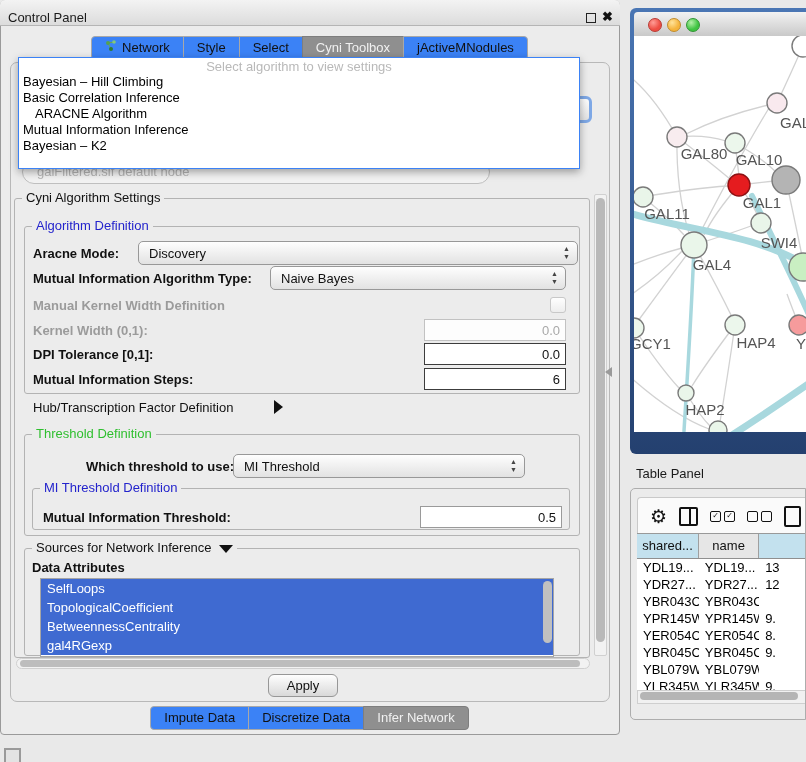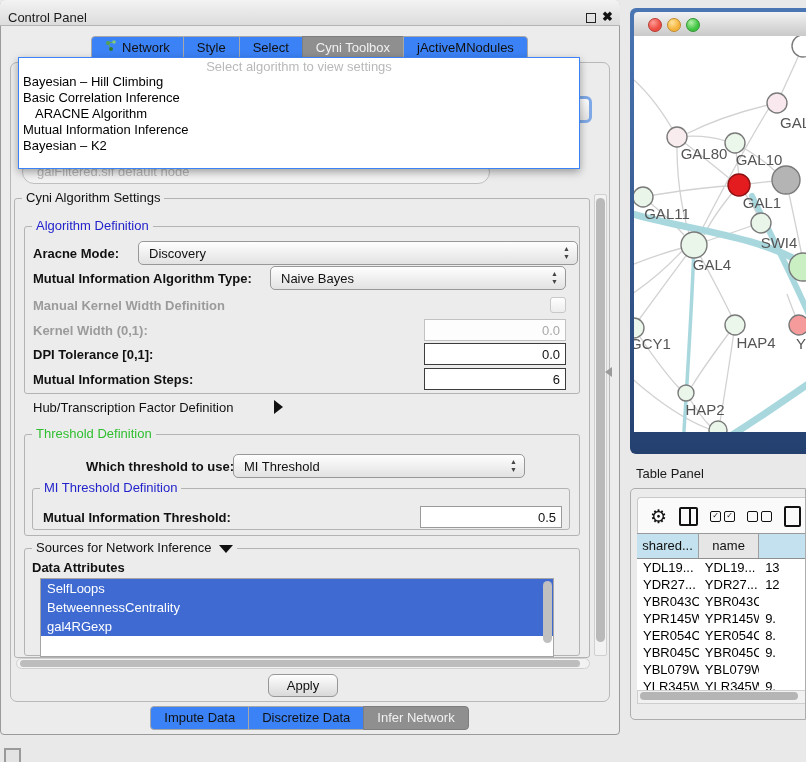--- a/index.html
+++ b/index.html
@@ -214,20 +214,21 @@
   <div class="abs group" style="left:24px;top:548px;width:556px;height:108px;">
     <span class="gtitle">
       <span>Sources for Network Inference</span>
       <span style="display:inline-block;margin-left:4px;width:0;height:0;border-top:8px solid #111;border-left:7px solid transparent;border-right:7px solid transparent;vertical-align:middle;"></span>
     </span>
   </div>
   <div class="lbl abs" style="left:32px;top:560px;">Data Attributes</div>
   <div class="attrlist">
     <div id="attr-items">
         <div class="attritem">SelfLoops</div>
+        <div class="attritem">TopologicalCoefficient</div>
         <div class="attritem">BetweennessCentrality</div>
         <div class="attritem">gal4RGexp</div>
       </div>
     <div class="attrscroll"></div>
   </div>
 
   <div class="abs vscroll">
       <div class="vthumb"></div>
     </div>
   <div class="abs hscroll">

